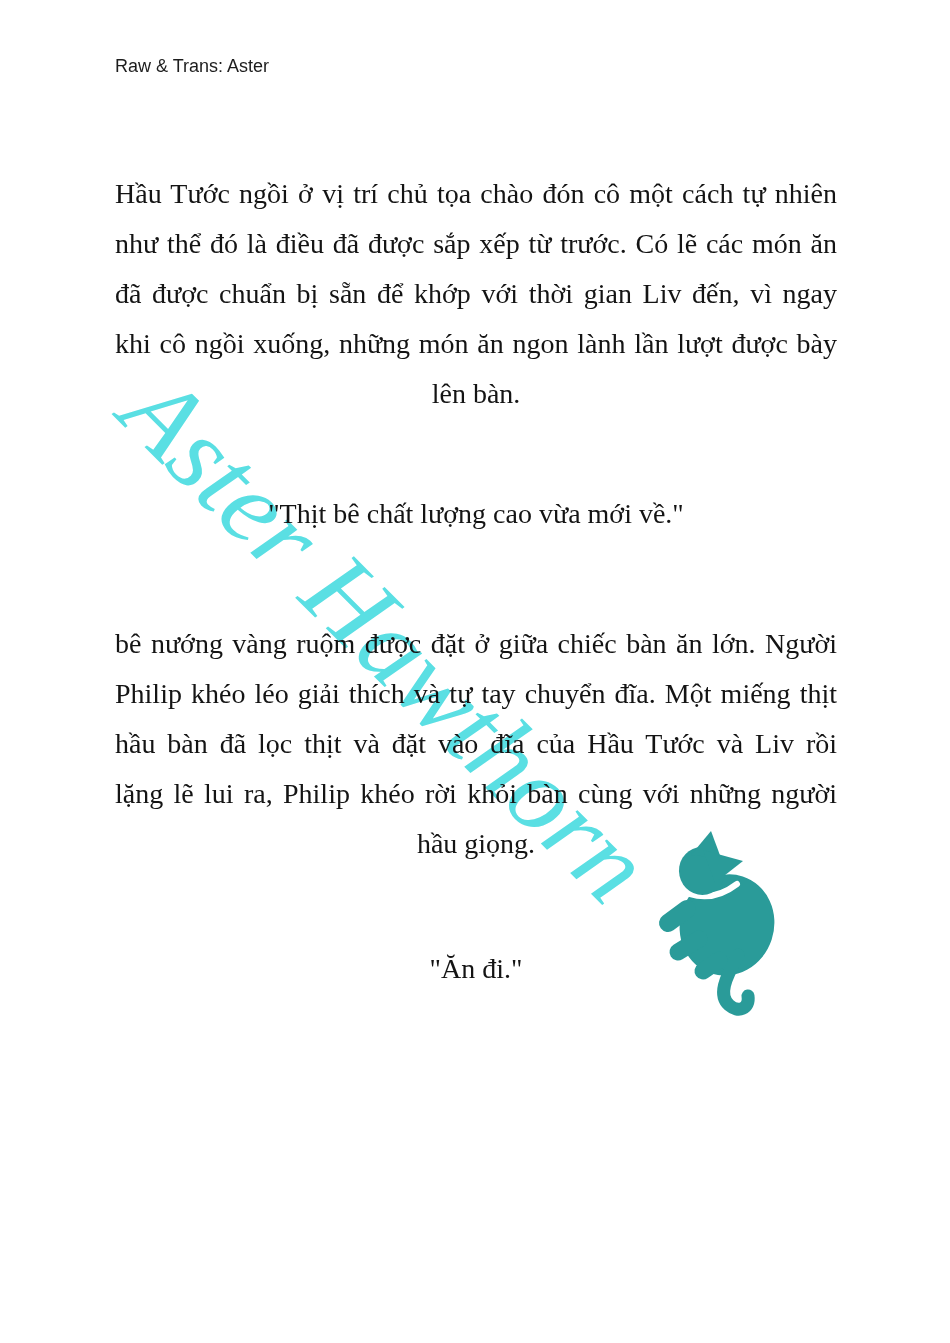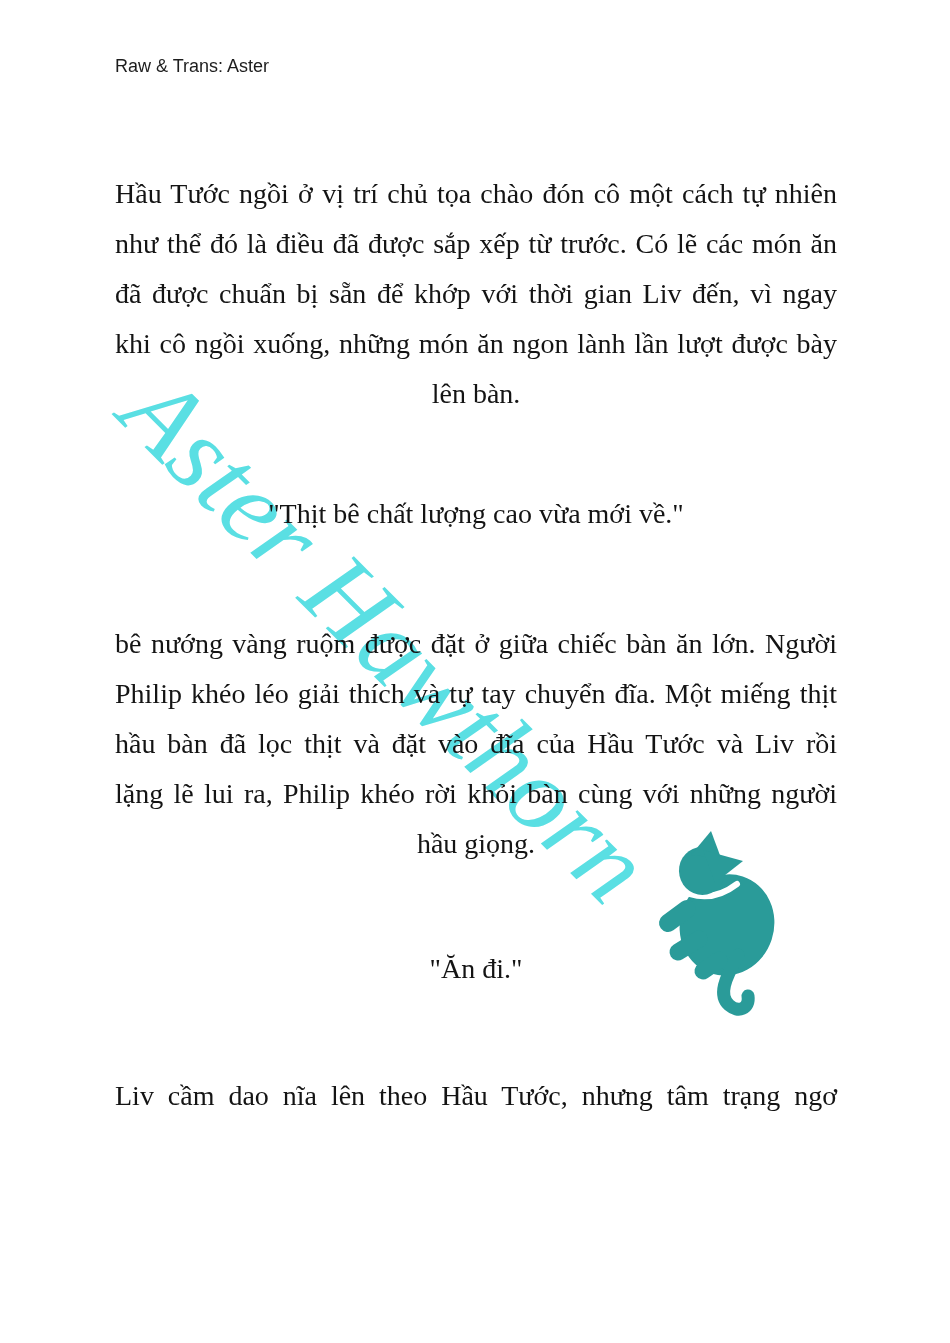--- a/index.html
+++ b/index.html
@@ -105,21 +105,20 @@
       <div class="line">hầu bàn đã lọc thịt và đặt vào đĩa của Hầu Tước và Liv rồi</div>
       <div class="line">lặng lẽ lui ra, Philip khéo rời khỏi bàn cùng với những người</div>
       <div class="line last">hầu giọng.</div>
     </div>
 
     <div class="para p3">
       <div class="line last">"Ăn đi."</div>
     </div>
 
     <div class="para p4">
-      <div class="line">Liv cầm dao nĩa lên theo Hầu Tước, nhưng tâm trạng ngơ</div>
     </div>
 
   </div>
 
   <svg class="cat" viewBox="0 0 136 196" xmlns="http://www.w3.org/2000/svg">
     <g fill="#2a9b99" stroke="none">
 
       <ellipse cx="82" cy="98" rx="47" ry="51" transform="rotate(18 82 98)"></ellipse>
 
       <path d="M42 82 L23 96" stroke="#2a9b99" stroke-width="18" stroke-linecap="round" fill="none"></path>

